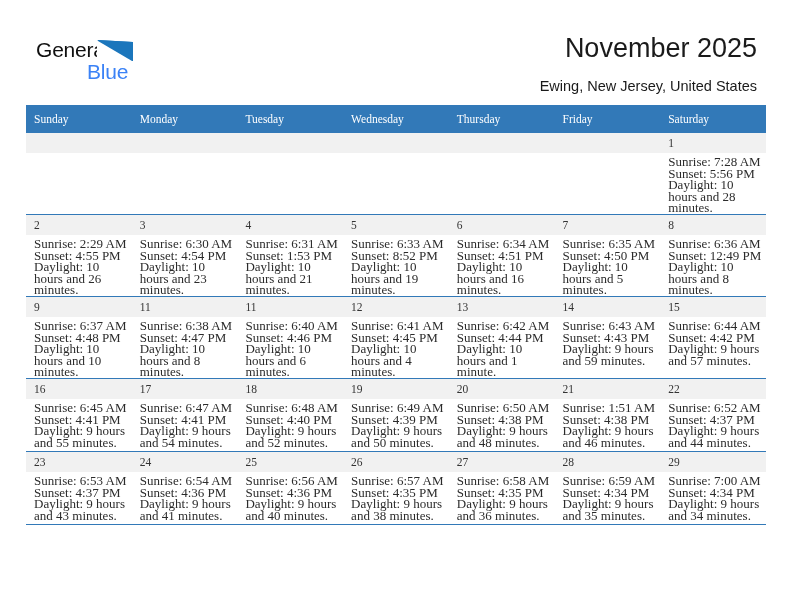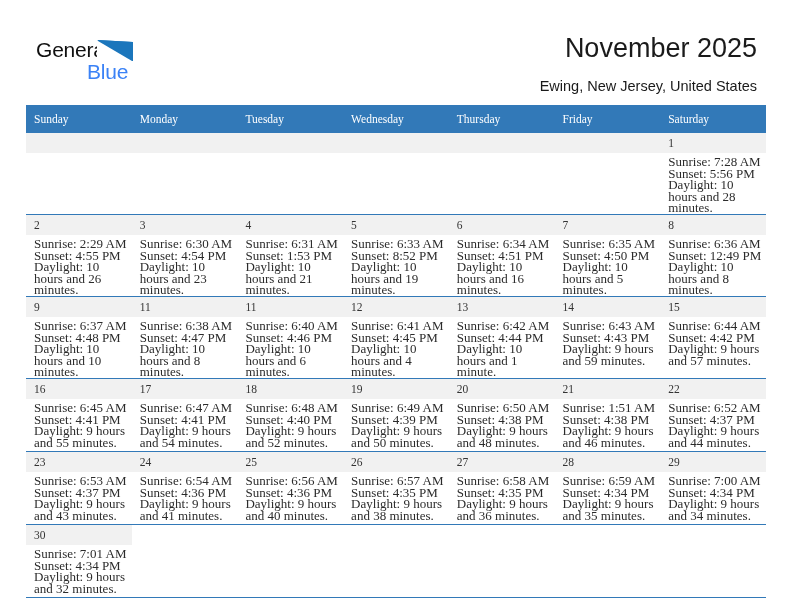--- a/index.html
+++ b/index.html
@@ -423,32 +423,16 @@
           </td>
           <td>
             <span class="daynum">29</span>
             <div class="info">
               <div>Sunrise: 7:00 AM</div>
               <div>Sunset: 4:34 PM</div>
               <div class="wrap">Daylight: 9 hours and 34 minutes.</div>
             </div>
           </td>
         </tr>
-        <tr>
-          <td>
-            <span class="daynum">30</span>
-            <div class="info">
-              <div>Sunrise: 7:01 AM</div>
-              <div>Sunset: 4:34 PM</div>
-              <div class="wrap">Daylight: 9 hours and 32 minutes.</div>
-            </div>
-          </td>
-          <td class="empty"></td>
-          <td class="empty"></td>
-          <td class="empty"></td>
-          <td class="empty"></td>
-          <td class="empty"></td>
-          <td class="empty"></td>
-        </tr>
       </tbody>
   </table>
 
 </div>
 
 </body></html>

